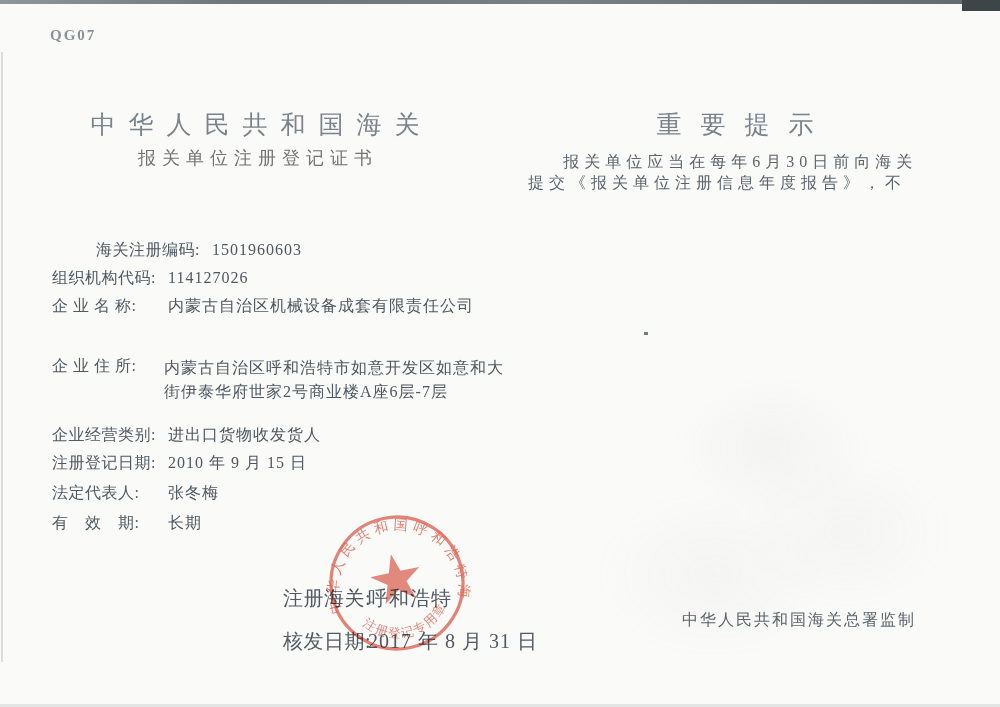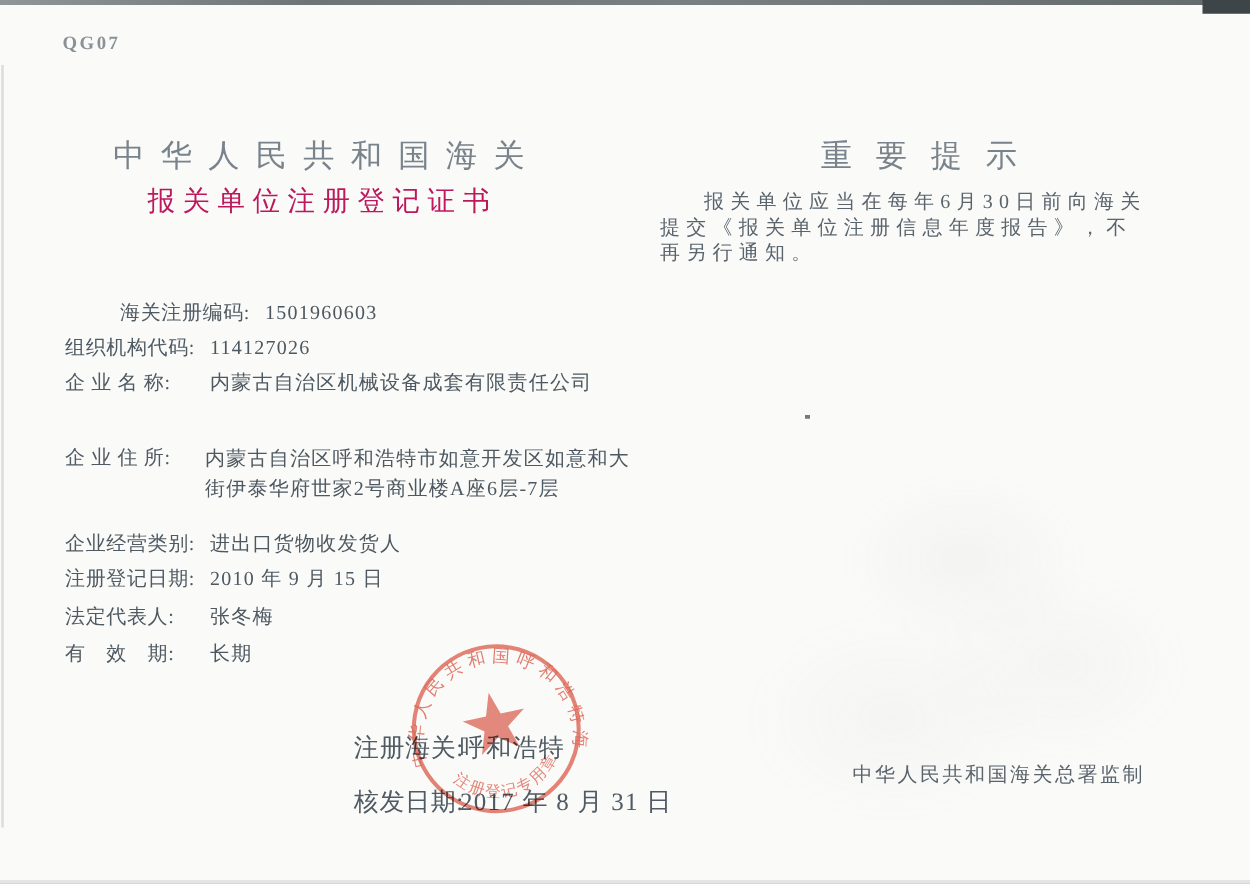--- a/index.html
+++ b/index.html
@@ -46,22 +46,22 @@
     position: absolute; left: 50px; top: 27px;
     font-size: 15px; font-weight: bold; letter-spacing: 2px; color: #8a9298;
   }
   .cert-title-1 {
     position: absolute; left: 40px; top: 108px; width: 430px;
     text-align: center; font-size: 25px; letter-spacing: 13px; text-indent: 13px;
     color: #79838b;
   }
   .cert-title-2 {
     position: absolute; left: 40px; top: 146px; width: 430px;
-    text-align: center; font-size: 22px; letter-spacing: 6px; text-indent: 6px;
-    color: #be185d;
+    text-align: center; font-size: 18px; letter-spacing: 6px; text-indent: 6px;
+    color: #737373;
   }
   .notice-title {
     position: absolute; left: 555px; top: 108px; width: 360px;
     text-align: center; font-size: 25px; letter-spacing: 19px; text-indent: 19px;
     color: #79838b;
   }
   .notice-body {
     position: absolute; left: 528px; top: 152px; width: 400px;
     font-size: 16px; letter-spacing: 5px; line-height: 20.5px; color: #5a646d;
   }
@@ -111,21 +111,20 @@
 
   <div class="form-code">QG07</div>
 
   <div class="cert-title-1">中华人民共和国海关</div>
   <div class="cert-title-2">报关单位注册登记证书</div>
 
   <div class="notice-title">重要提示</div>
   <div class="notice-body">
     <div class="notice-line indent">报关单位应当在每年6月30日前向海关</div>
     <div class="notice-line">提交《报关单位注册信息年度报告》，不</div>
-    <div class="notice-line">再另行通知。</div>
   </div>
 
   <div class="fields">
 
     <div class="field-row" style="top:240px;margin-left:44px;">
       <span class="field-label">海关注册编码:</span>
       <span class="field-value">1501960603</span>
     </div>
 
     <div class="field-row" style="top:268px;">

